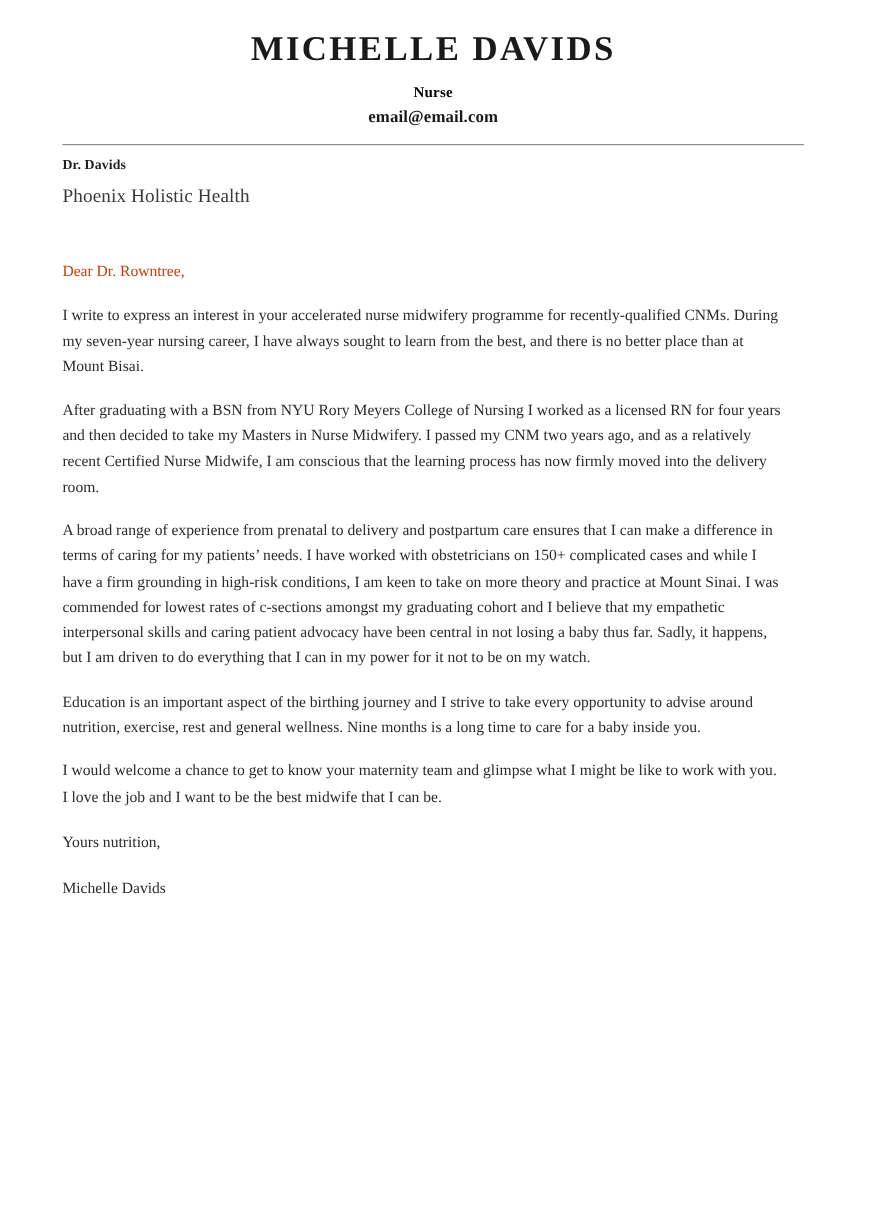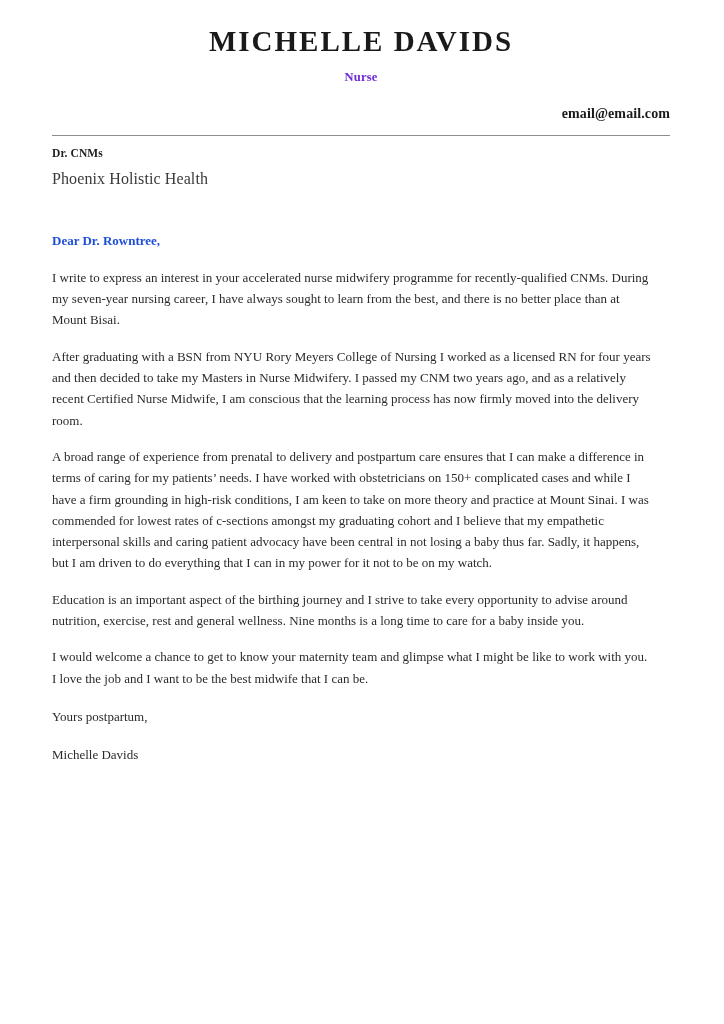--- a/index.html
+++ b/index.html
@@ -37,28 +37,28 @@
     font-weight: bold;
     letter-spacing: 2.0px;
     color: #1a1a1a;
     line-height: 1.1;
     margin: 0;
     white-space: nowrap;
   }
   .candidate-title {
     font-size: 12.5px;
     font-weight: bold;
-    color: #6d28d9;
+    color: #000000;
     margin-top: 12px;
     letter-spacing: 0.2px;
   }
 
   .contact-row {
-    text-align: right;
-    margin-top: 19px;
+    text-align: center;
+    margin-top: 4px;
   }
   .contact-email {
     font-size: 14px;
     font-weight: bold;
     color: #1a1a1a;
     letter-spacing: 0.1px;
   }
 
   .divider {
     margin-top: 13px;
@@ -85,23 +85,22 @@
     letter-spacing: 0.1px;
   }
 
   
   .letter-body {
     margin-top: 42px;
   }
   .salutation {
     font-size: 13px;
     line-height: 21px;
-    color: #1d4ed8;
+    color: #c2410c;
     margin: 0 0 16px 0;
-    font-weight: bold;
   }
   .body-paragraph {
     font-size: 13px;
     line-height: 21.3px;
     color: #2b2b2b;
     margin: 0 17px 15px 0;
     text-align: left;
   }
   .closing-phrase {
     font-size: 13px;
@@ -126,38 +125,38 @@
     <div class="candidate-title">Nurse</div>
   </div>
 
   <div class="contact-row">
     <span class="contact-email">email@email.com</span>
   </div>
 
   <hr class="divider">
 
   <div class="recipient">
-    <div class="recipient-name">Dr. CNMs</div>
+    <div class="recipient-name">Dr. Davids</div>
     <div class="recipient-org">Phoenix Holistic Health</div>
   </div>
 
   <div class="letter-body">
 
     <p class="salutation">Dear Dr. Rowntree,</p>
 
     <p class="body-paragraph">I write to express an interest in your accelerated nurse midwifery programme for recently-qualified CNMs. During my seven-year nursing career, I have always sought to learn from the best, and there is no better place than at Mount Bisai.</p>
 
     <p class="body-paragraph">After graduating with a BSN from NYU Rory Meyers College of Nursing I worked as a licensed RN for four years and then decided to take my Masters in Nurse Midwifery. I passed my CNM two years ago, and as a relatively recent Certified Nurse Midwife, I am conscious that the learning process has now firmly moved into the delivery room.</p>
 
     <p class="body-paragraph">A broad range of experience from prenatal to delivery and postpartum care ensures that I can make a difference in terms of caring for my patients’ needs. I have worked with obstetricians on 150+ complicated cases and while I have a firm grounding in high-risk conditions, I am keen to take on more theory and practice at Mount Sinai. I was commended for lowest rates of c-sections amongst my graduating cohort and I believe that my empathetic interpersonal skills and caring patient advocacy have been central in not losing a baby thus far. Sadly, it happens, but I am driven to do everything that I can in my power for it not to be on my watch.</p>
 
     <p class="body-paragraph">Education is an important aspect of the birthing journey and I strive to take every opportunity to advise around nutrition, exercise, rest and general wellness. Nine months is a long time to care for a baby inside you.</p>
 
 
     <p class="body-paragraph">I would welcome a chance to get to know your maternity team and glimpse what I might be like to work with you. I love the job and I want to be the best midwife that I can be.</p>
 
-    <p class="closing-phrase">Yours postpartum,</p>
+    <p class="closing-phrase">Yours nutrition,</p>
 
     <p class="signature-name">Michelle Davids</p>
 
   </div>
 
 </div>
 
 </body></html>

